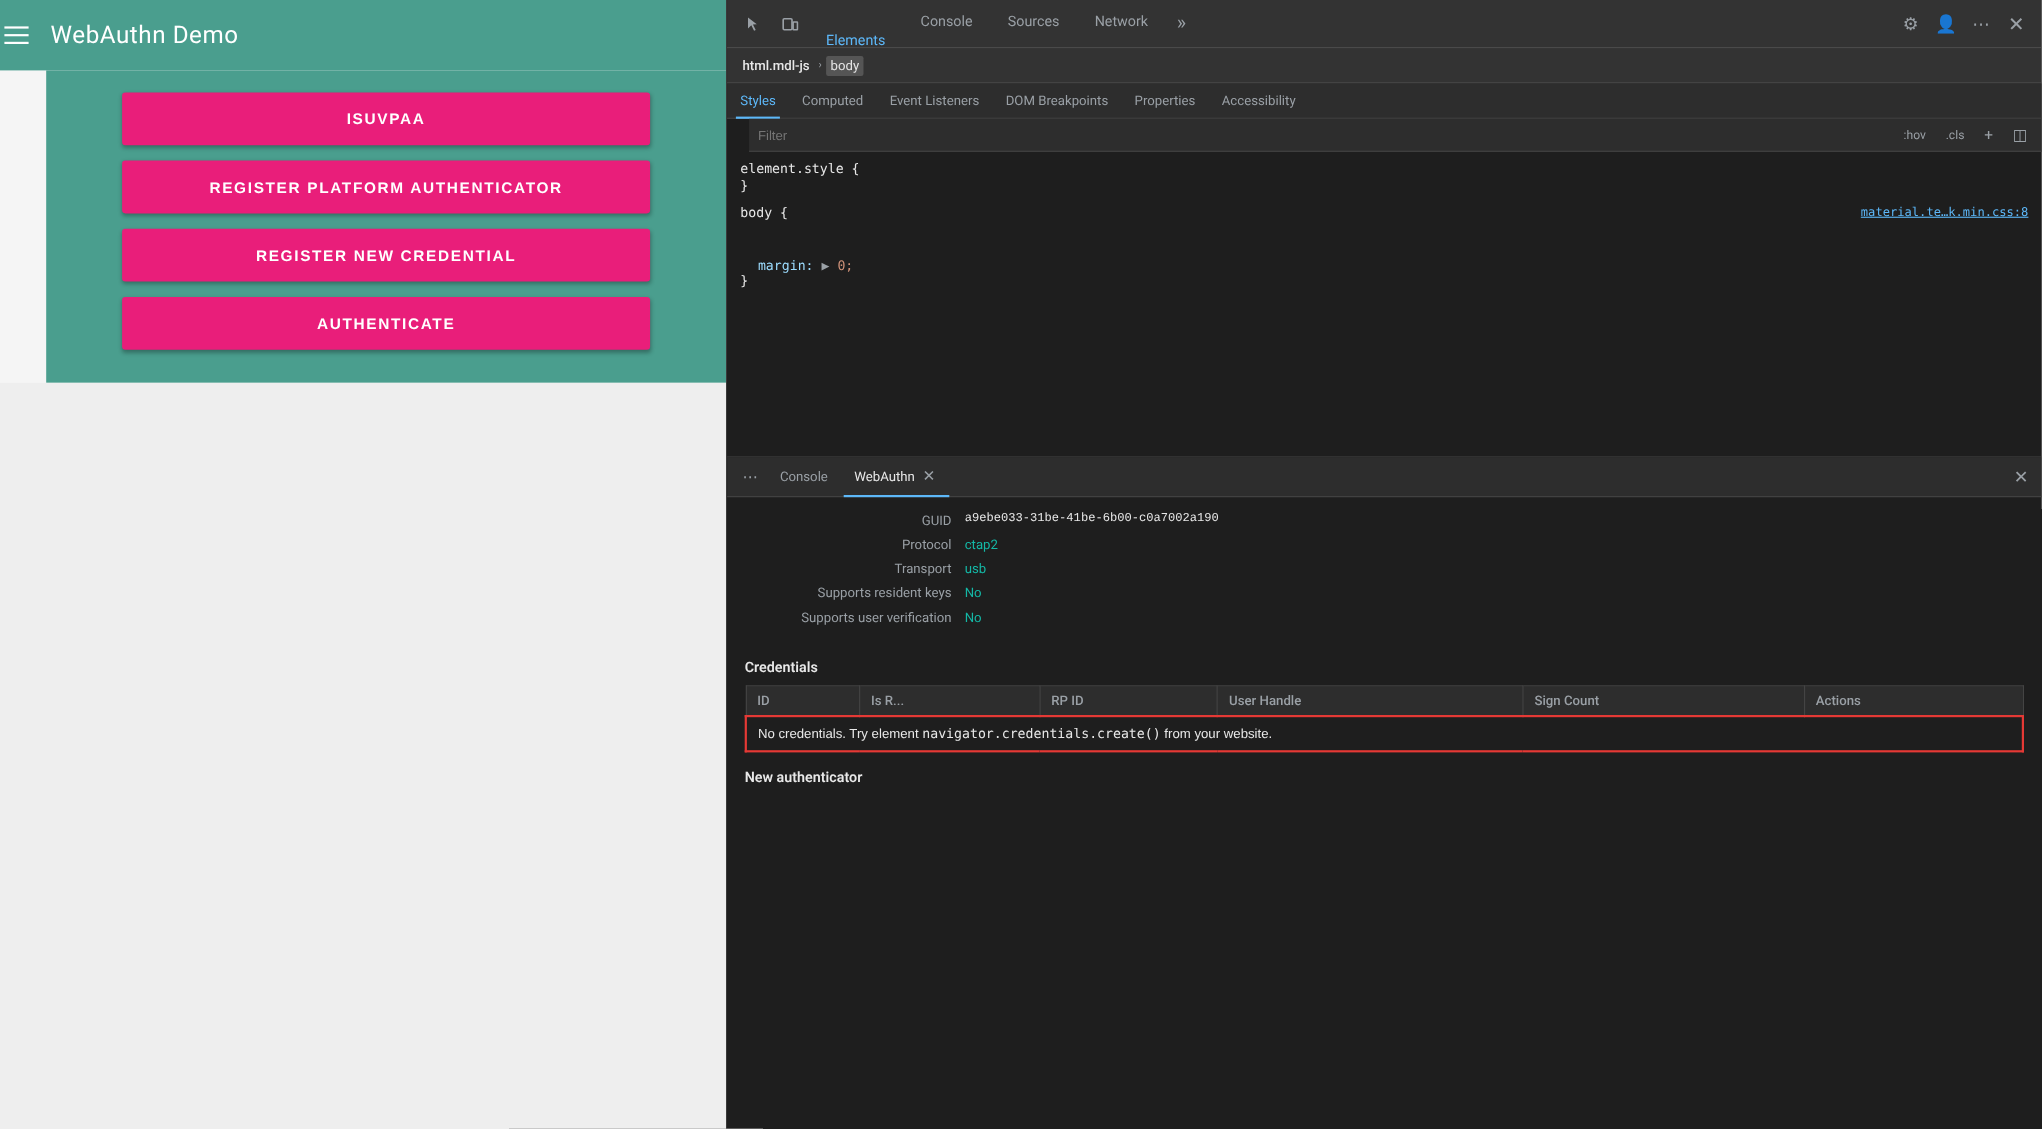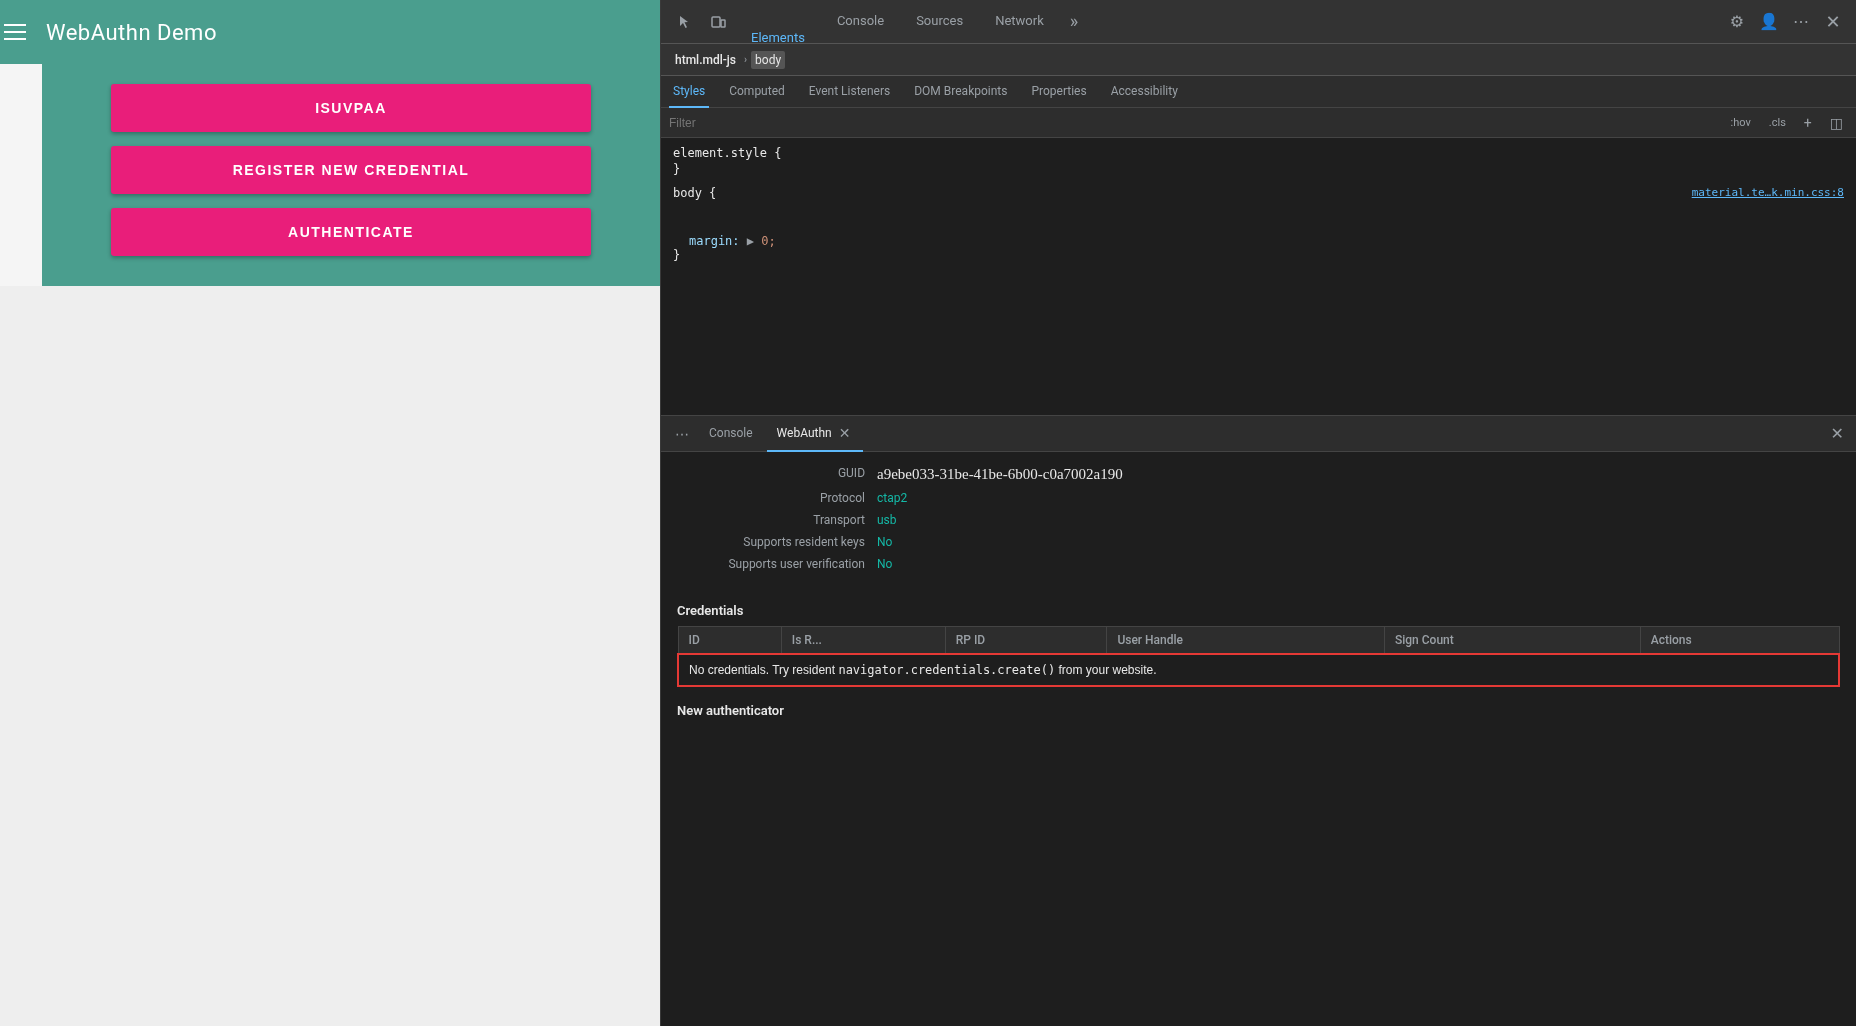--- a/index.html
+++ b/index.html
@@ -190,20 +190,21 @@
     }
 
     #filter-bar {
       height: 30px;
       background: #2d2d2d;
       display: flex;
       align-items: center;
       padding: 0 8px;
       gap: 8px;
       border-bottom: 1px solid #444;
+      margin-left: 20px;
     }
 
     #filter-input {
       flex: 1;
       background: none;
       border: none;
       color: #9aa0a6;
       font-size: 12px;
       outline: none;
     }
@@ -305,22 +306,22 @@
       width: 200px;
       flex-shrink: 0;
       padding-right: 12px;
     }
 
     .wa-value {
       color: #14b8a6;
     }
 
     .wa-value.monospace {
-      font-family: Liberation Serif, serif;
-      font-size: 15px;
+      font-family: Liberation Mono, monospace;
+      font-size: 11px;
       color: #e8e8e8;
     }
 
     .wa-uuid { font-family: 'Consolas', monospace; font-size: 11px; }
 
     #credentials-section {
       margin-top: 28px;
     }
 
     .wa-section-title {
@@ -371,20 +372,21 @@
     <div id="hamburger-icon">
       <span></span>
       <span></span>
       <span></span>
     </div>
     <span id="app-title">WebAuthn Demo</span>
   </div>
 
   <div id="app-content">
     <button class="app-button">ISUVPAA</button>
+    <button class="app-button">REGISTER PLATFORM AUTHENTICATOR</button>
     <button class="app-button">REGISTER NEW CREDENTIAL</button>
     <button class="app-button">AUTHENTICATE</button>
   </div>
 
   <div id="app-body"></div>
 </div>
 
 <div id="devtools-panel">
 
   <div id="devtools-topbar">
@@ -501,21 +503,21 @@
               <th>Is R...</th>
               <th>RP ID</th>
               <th>User Handle</th>
               <th>Sign Count</th>
               <th>Actions</th>
             </tr>
           </thead>
           <tbody>
             <tr>
               <td colspan="6" class="no-creds-cell">
-                <span class="plain">No credentials. Try resident </span><code>navigator.credentials.create()</code><span class="plain"> from your website.</span>
+                <span class="plain">No credentials. Try element </span><code>navigator.credentials.create()</code><span class="plain"> from your website.</span>
               </td>
             </tr>
           </tbody>
         </table>
       </div>
 
       <div id="new-authenticator-section">
         <div class="wa-section-title">New authenticator</div>
       </div>
 

